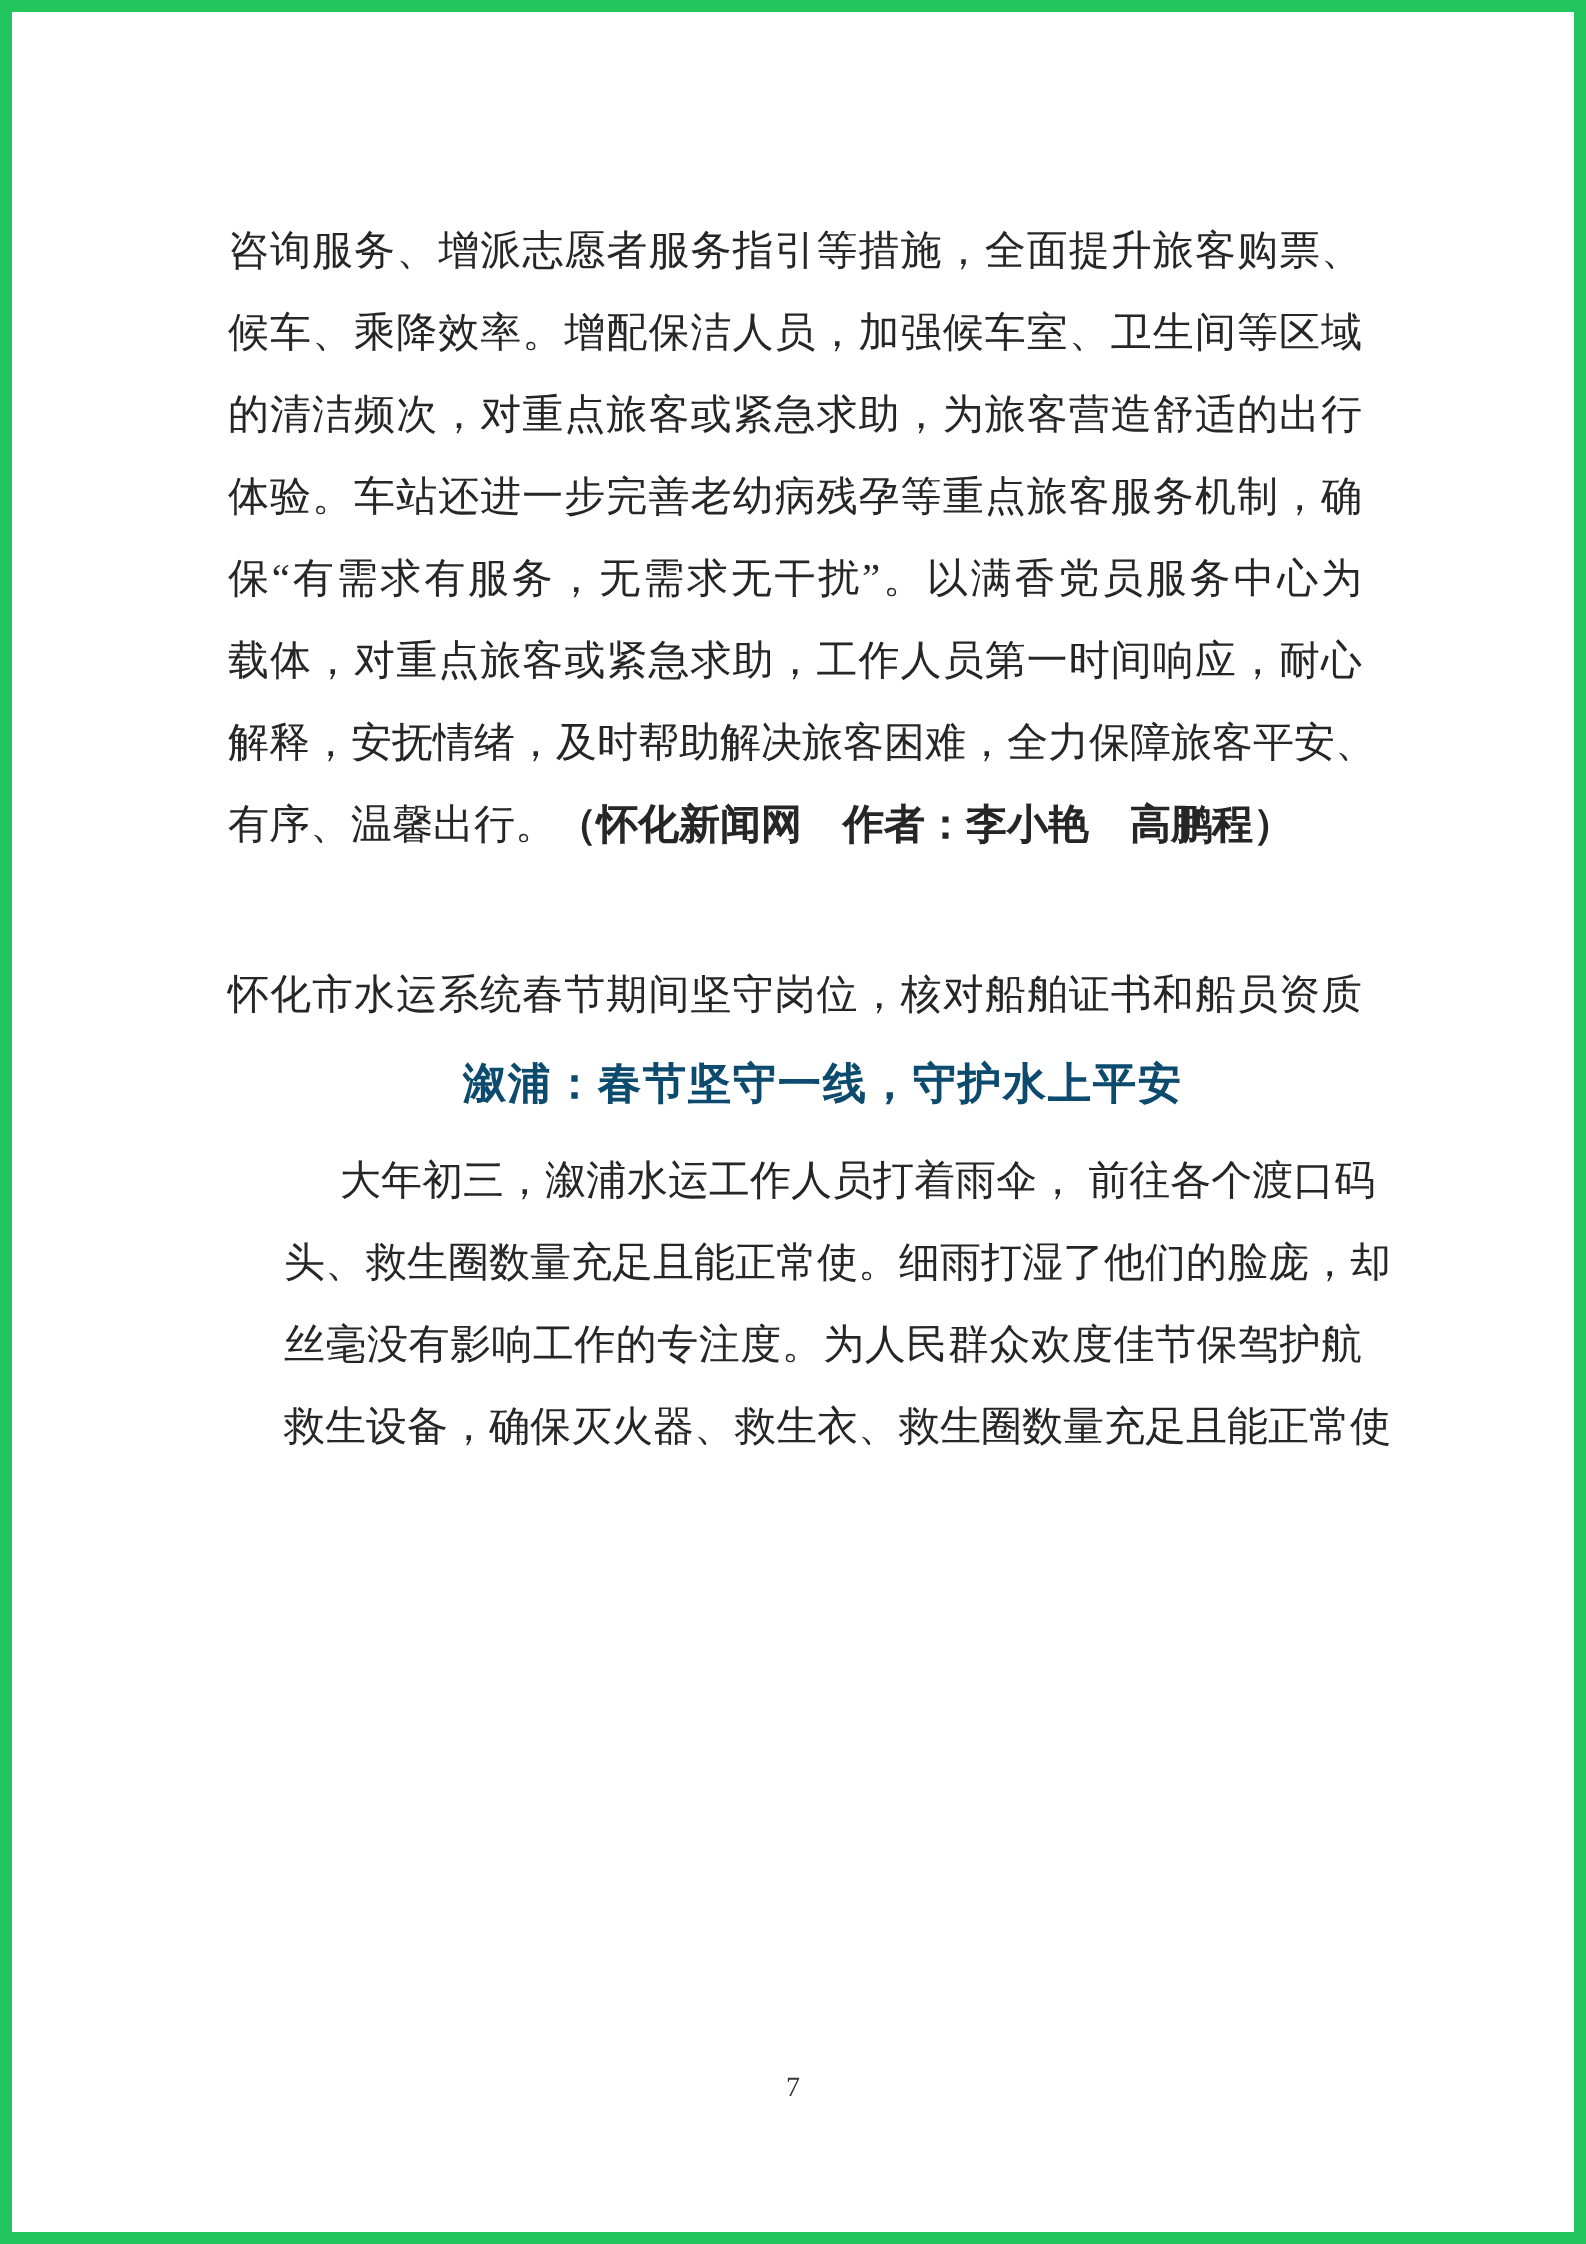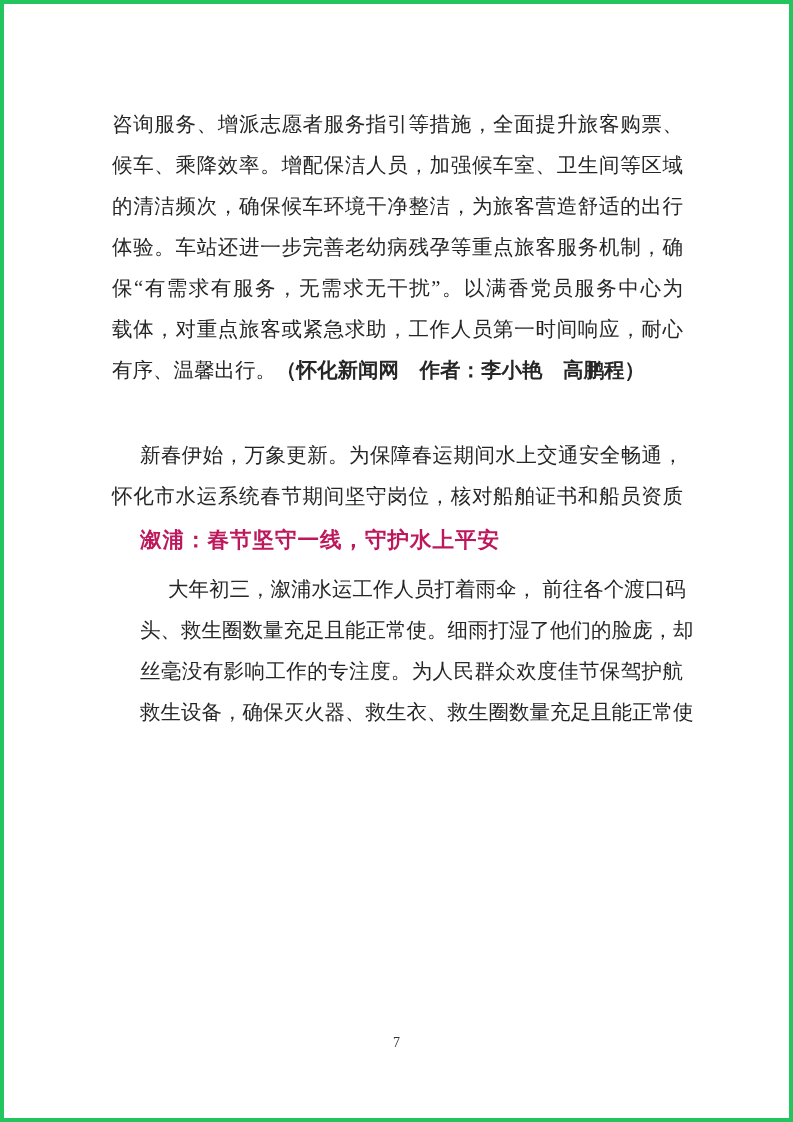--- a/index.html
+++ b/index.html
@@ -6,21 +6,21 @@
     margin: 0;
     padding: 0;
     background: #ffffff;
   }
   .page {
     position: relative;
     width: 793px;
     height: 1122px;
     box-sizing: border-box;
     background: #ffffff;
-    border: 4px solid #22c55e;
+    border: 6px solid #22c55e;
     padding: 100px 106px 0 108px;
     font-family: "Liberation Serif", "DejaVu Serif", serif;
     color: #262626;
     overflow: hidden;
   }
   .para { margin: 0; }
   .line {
     font-size: 20.5px;
     line-height: 41px;
     height: 41px;
@@ -45,52 +45,53 @@
     letter-spacing: 1px;
   }
   .intro { margin-top: 44px; }
   .heading {
     font-weight: 700;
     font-size: 21.5px;
     line-height: 46px;
     height: 46px;
     padding-left: 28px;
     letter-spacing: 1px;
-    color: #be185d;
+    color: #0c4a6e;
     white-space: nowrap;
+    text-align: center;
   }
   .section-body { margin-top: 6px; margin-left: 28px; }
   .page-number {
     position: absolute;
     left: 0;
     right: 0;
     top: 1031px;
     text-align: center;
     font-size: 14px;
     color: #333333;
   }
 </style>
 </head>
 <body>
 
 <div class="page">
 
   <div class="para">
     <div class="line">咨询服务、增派志愿者服务指引等措施，全面提升旅客购票、</div>
     <div class="line">候车、乘降效率。增配保洁人员，加强候车室、卫生间等区域</div>
-    <div class="line">的清洁频次，确保候车环境干净整洁，为旅客营造舒适的出行</div>
+    <div class="line">的清洁频次，对重点旅客或紧急求助，为旅客营造舒适的出行</div>
     <div class="line">体验。车站还进一步完善老幼病残孕等重点旅客服务机制，确</div>
     <div class="line">保“有需求有服务，无需求无干扰”。以满香党员服务中心为</div>
     <div class="line">载体，对重点旅客或紧急求助，工作人员第一时间响应，耐心</div>
+    <div class="line">解释，安抚情绪，及时帮助解决旅客困难，全力保障旅客平安、</div>
     <div class="line last"><span>有序、温馨出行。</span><span class="bold">（怀化新闻网　作者：李小艳　高鹏程）</span></div>
   </div>
 
 
   <div class="para intro">
-    <div class="line indent">新春伊始，万象更新。为保障春运期间水上交通安全畅通，</div>
     <div class="line">怀化市水运系统春节期间坚守岗位，核对船舶证书和船员资质</div>
   </div>
 
   <div class="heading">溆浦：春节坚守一线，守护水上平安</div>
 
   <div class="para section-body">
     <div class="line indent">大年初三，溆浦水运工作人员打着雨伞， 前往各个渡口码</div>
     <div class="line">头、救生圈数量充足且能正常使。细雨打湿了他们的脸庞，却</div>
     <div class="line">丝毫没有影响工作的专注度。为人民群众欢度佳节保驾护航</div>
     <div class="line">救生设备，确保灭火器、救生衣、救生圈数量充足且能正常使</div>

